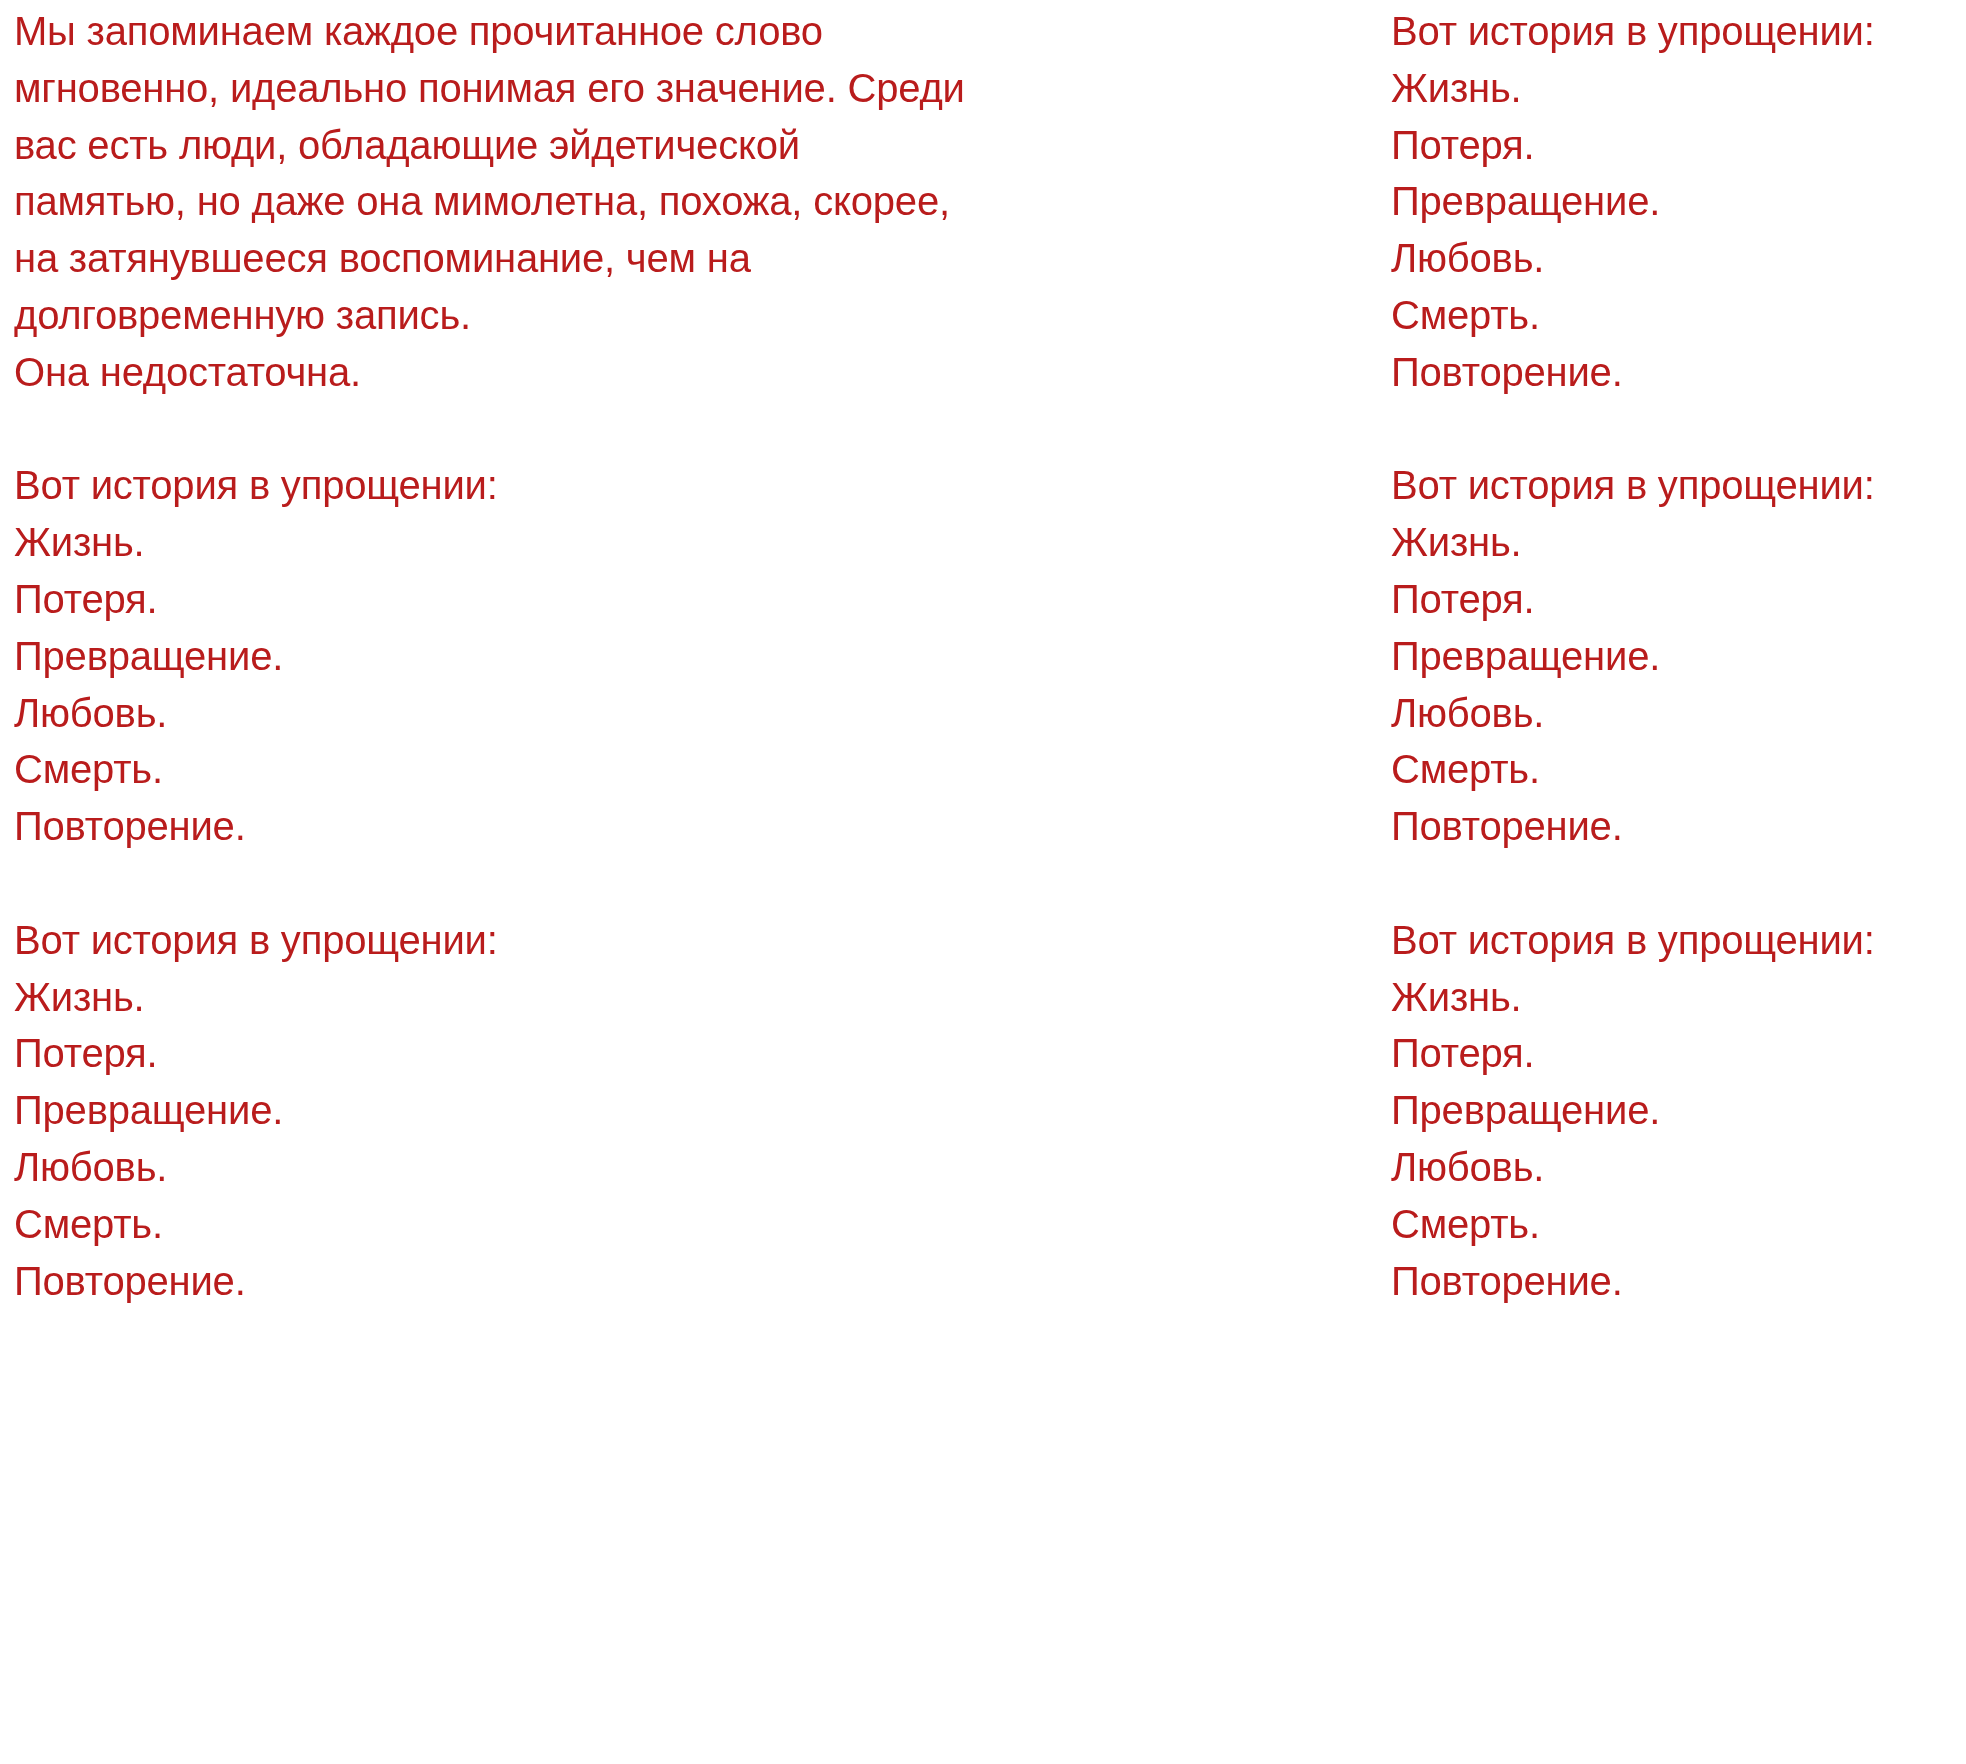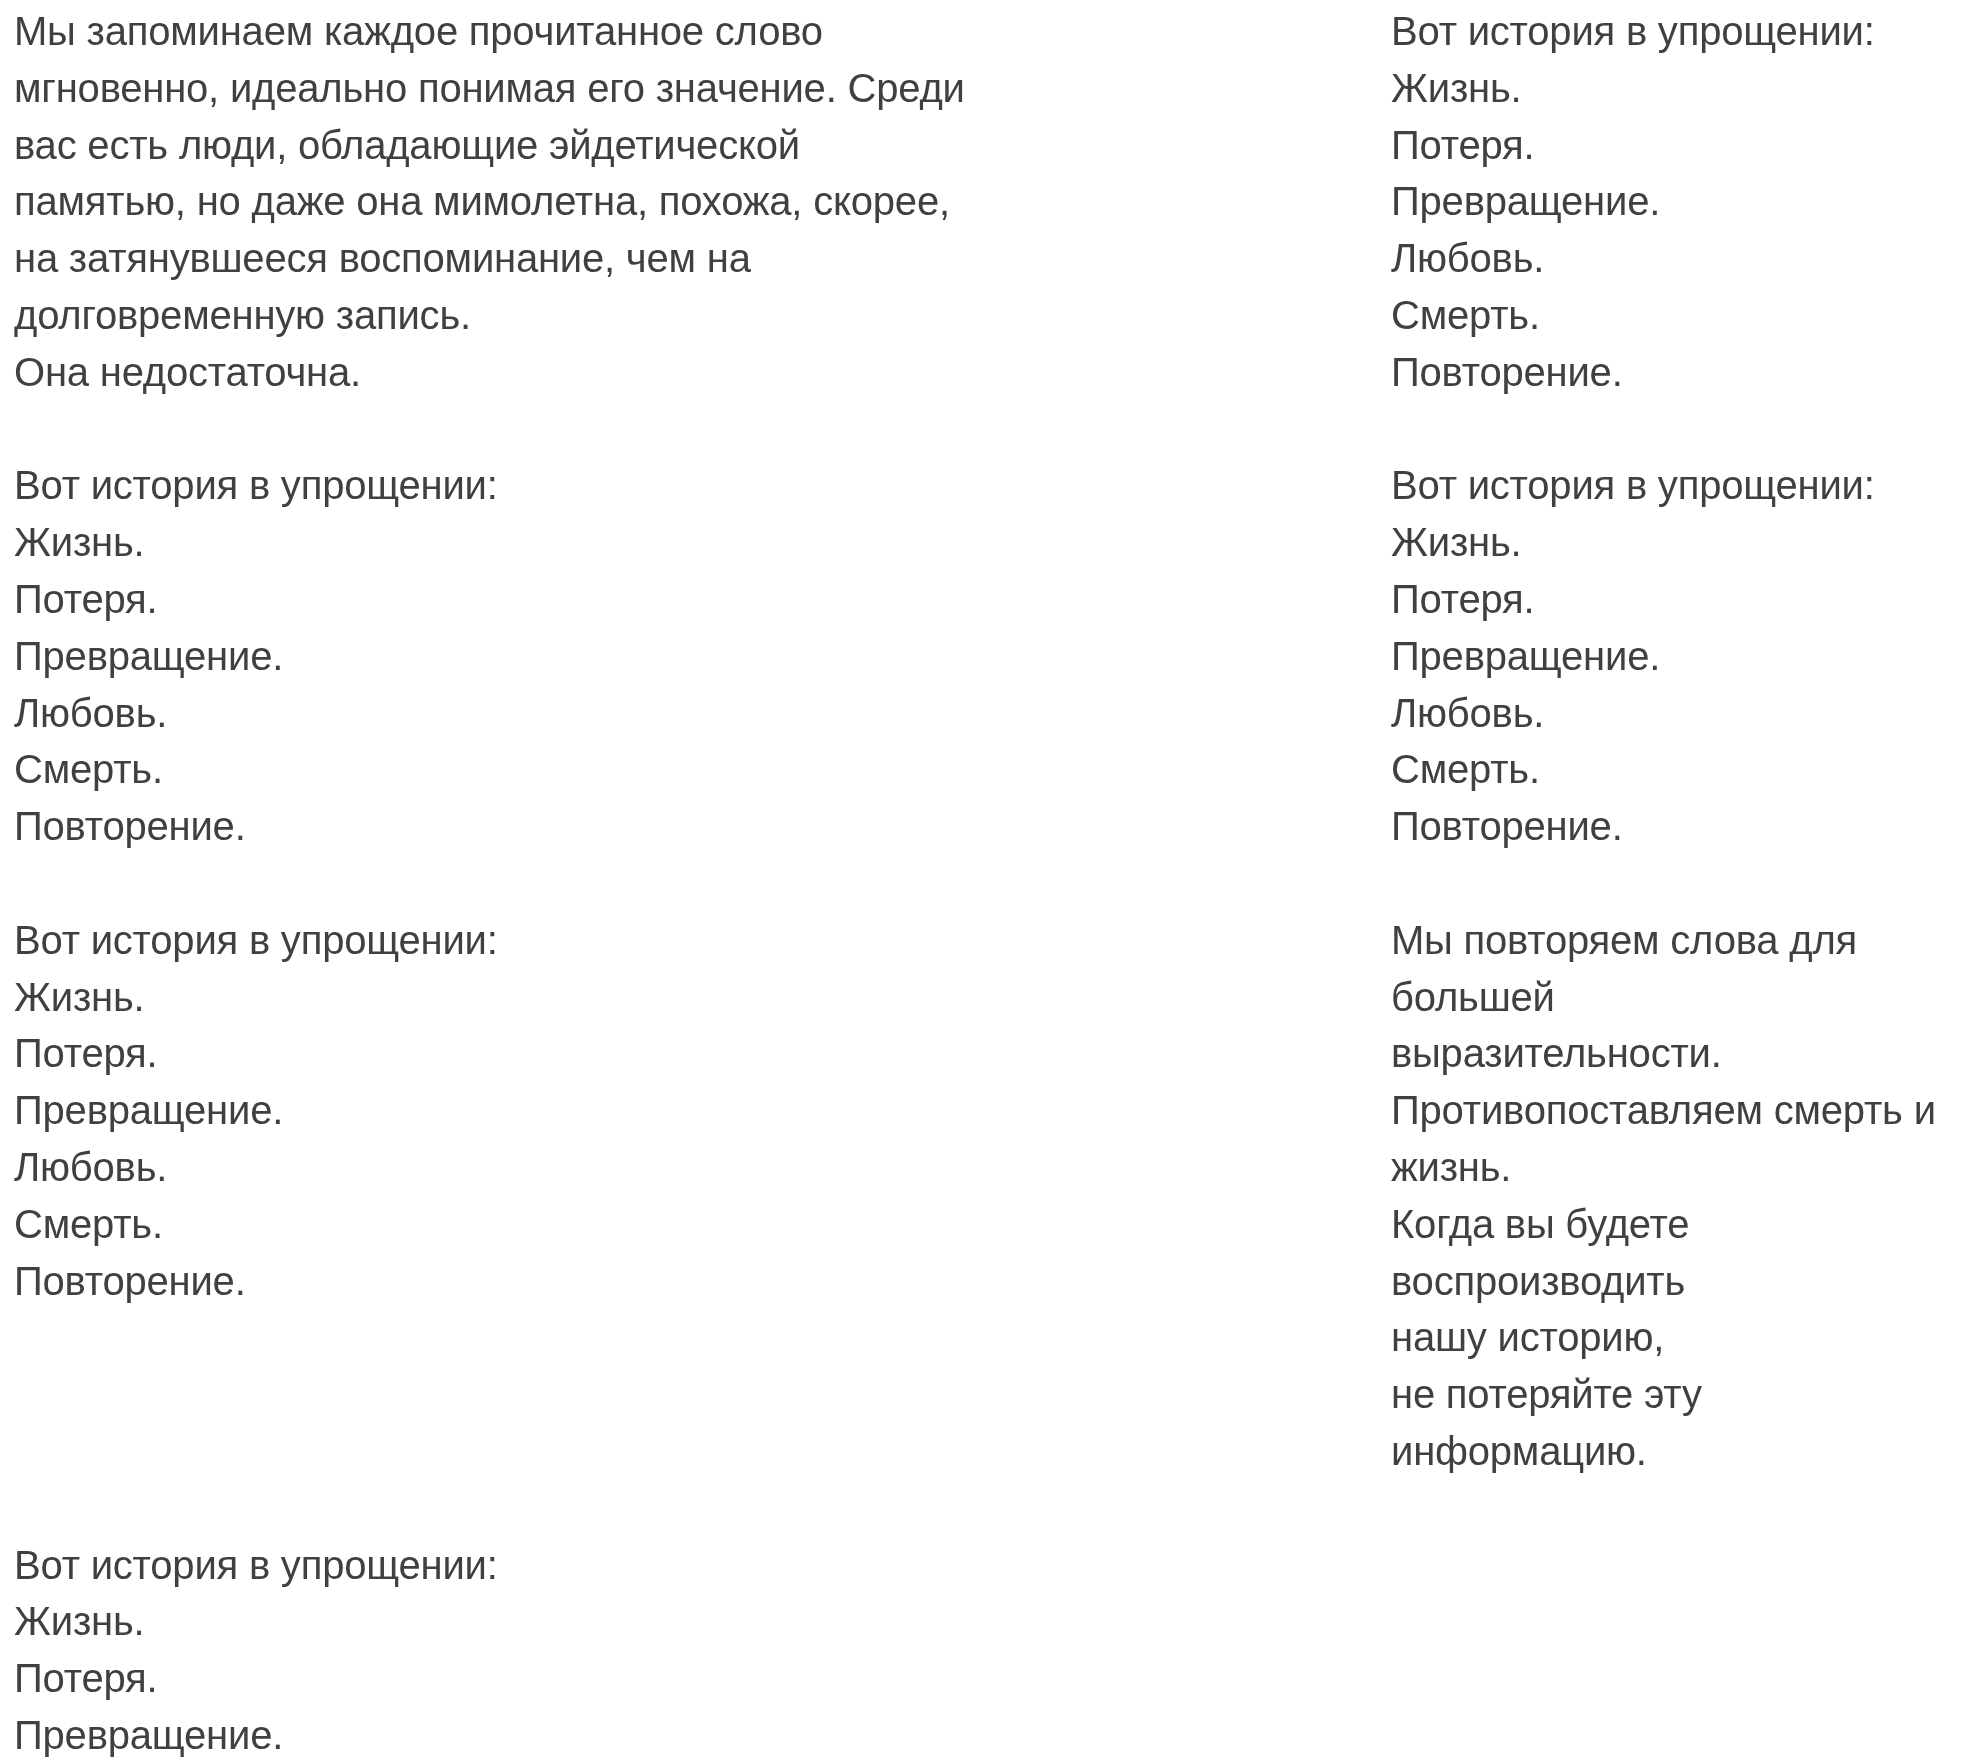--- a/index.html
+++ b/index.html
@@ -7,21 +7,21 @@
     padding: 0;
     background: #ffffff;
   }
   .page {
     position: relative;
     width: 1966px;
     height: 1764px;
     box-sizing: border-box;
     padding: 3px 0 0 14px;
     background: #ffffff;
-    color: #404040;
+    color: #b91c1c;
     font-family: "Liberation Sans", "DejaVu Sans", sans-serif;
     overflow: hidden;
   }
   .grid {
     display: grid;
     grid-template-columns: 1377px auto;
     grid-auto-rows: auto;
     row-gap: 56.8px;
   }
   .block {
@@ -69,27 +69,20 @@
 Смерть.
 Повторение.</div>
     <div class="block">Вот история в упрощении:
 Жизнь.
 Потеря.
 Превращение.
 Любовь.
 Смерть.
 Повторение.</div>
 
-    <div class="block">Мы повторяем слова для большей
-выразительности.
-Противопоставляем смерть и
-жизнь.
-Когда вы будете воспроизводить
-нашу историю,
-не потеряйте эту информацию.</div>
     <div class="block">Вот история в упрощении:
 Жизнь.
 Потеря.
 Превращение.
 Любовь.
 Смерть.
 Повторение.</div>
 
   </div>
 </div>

